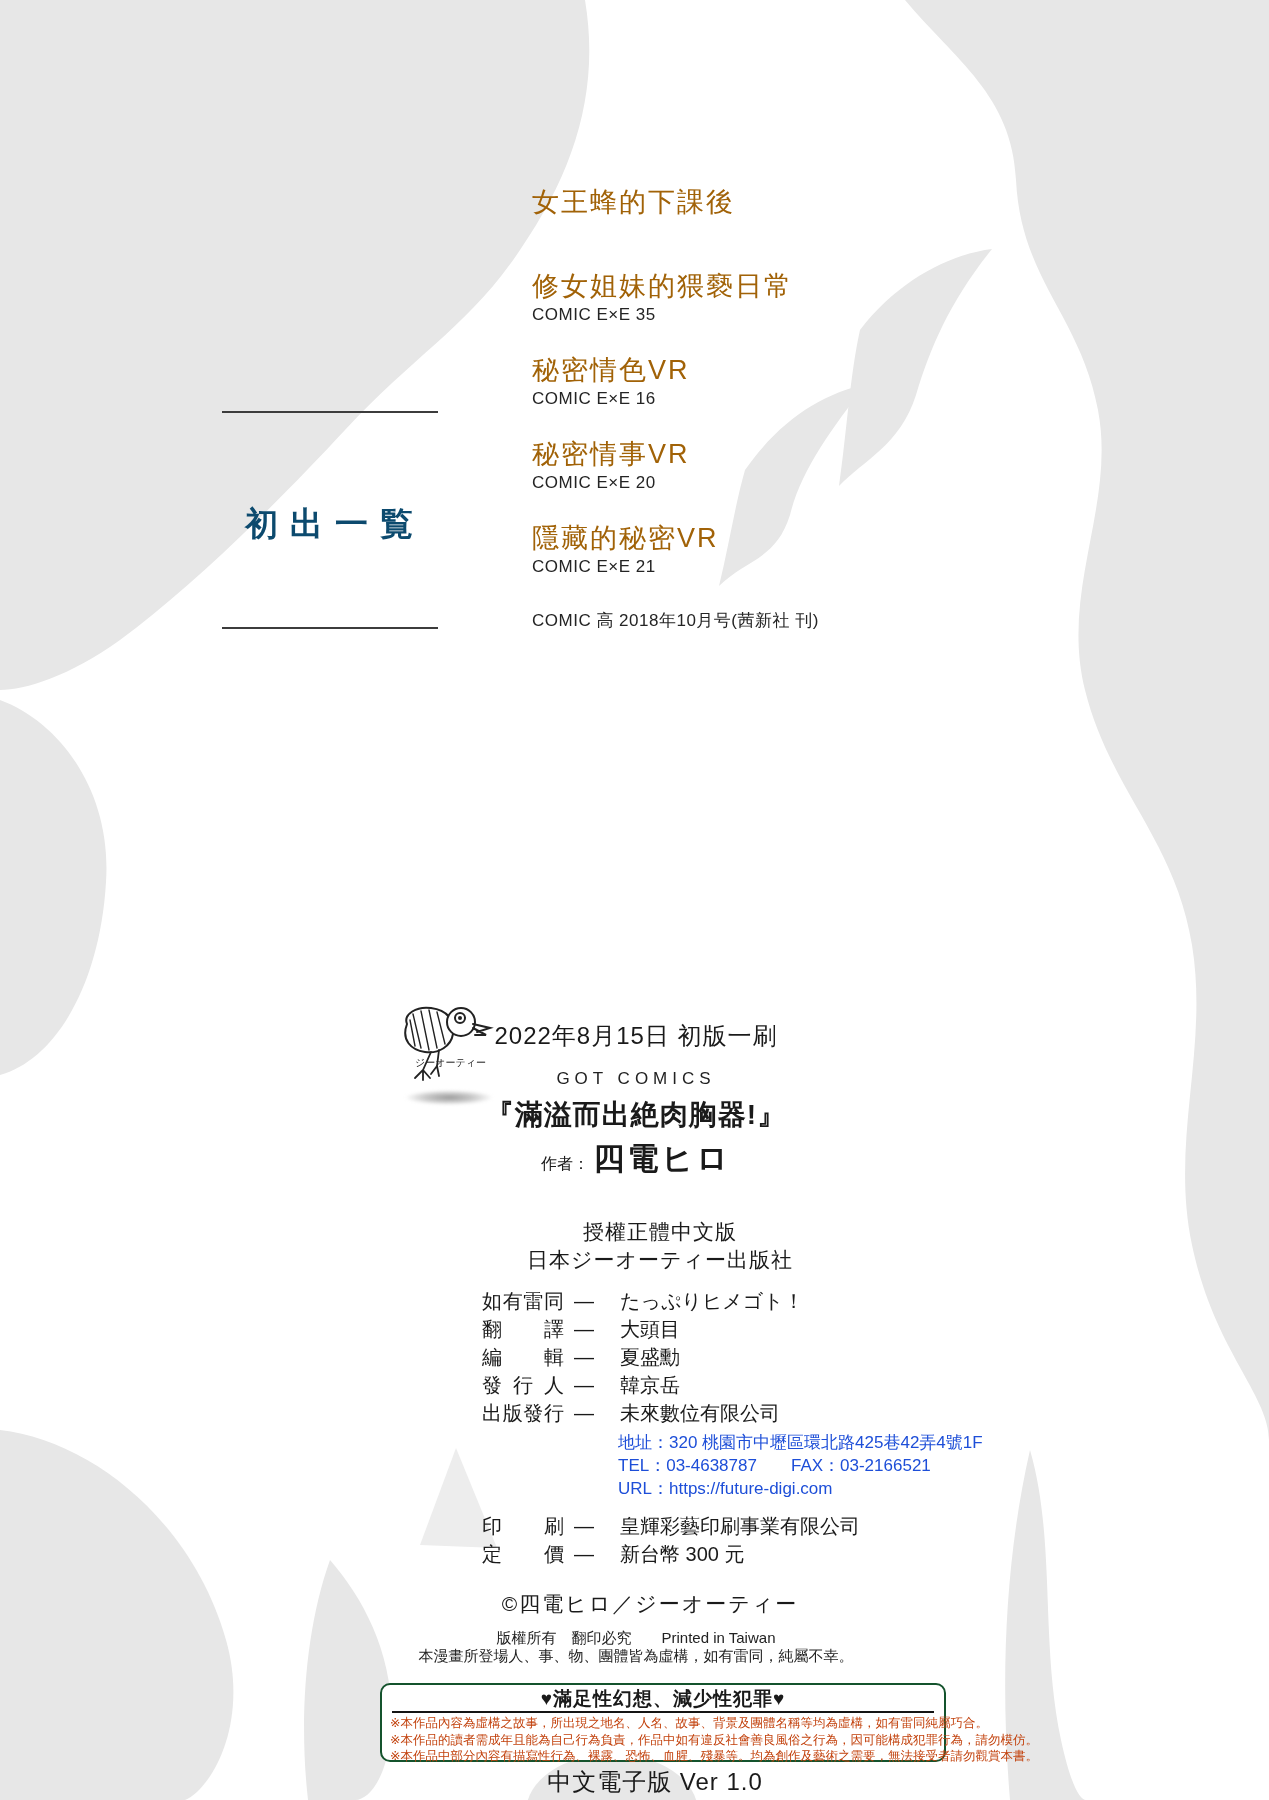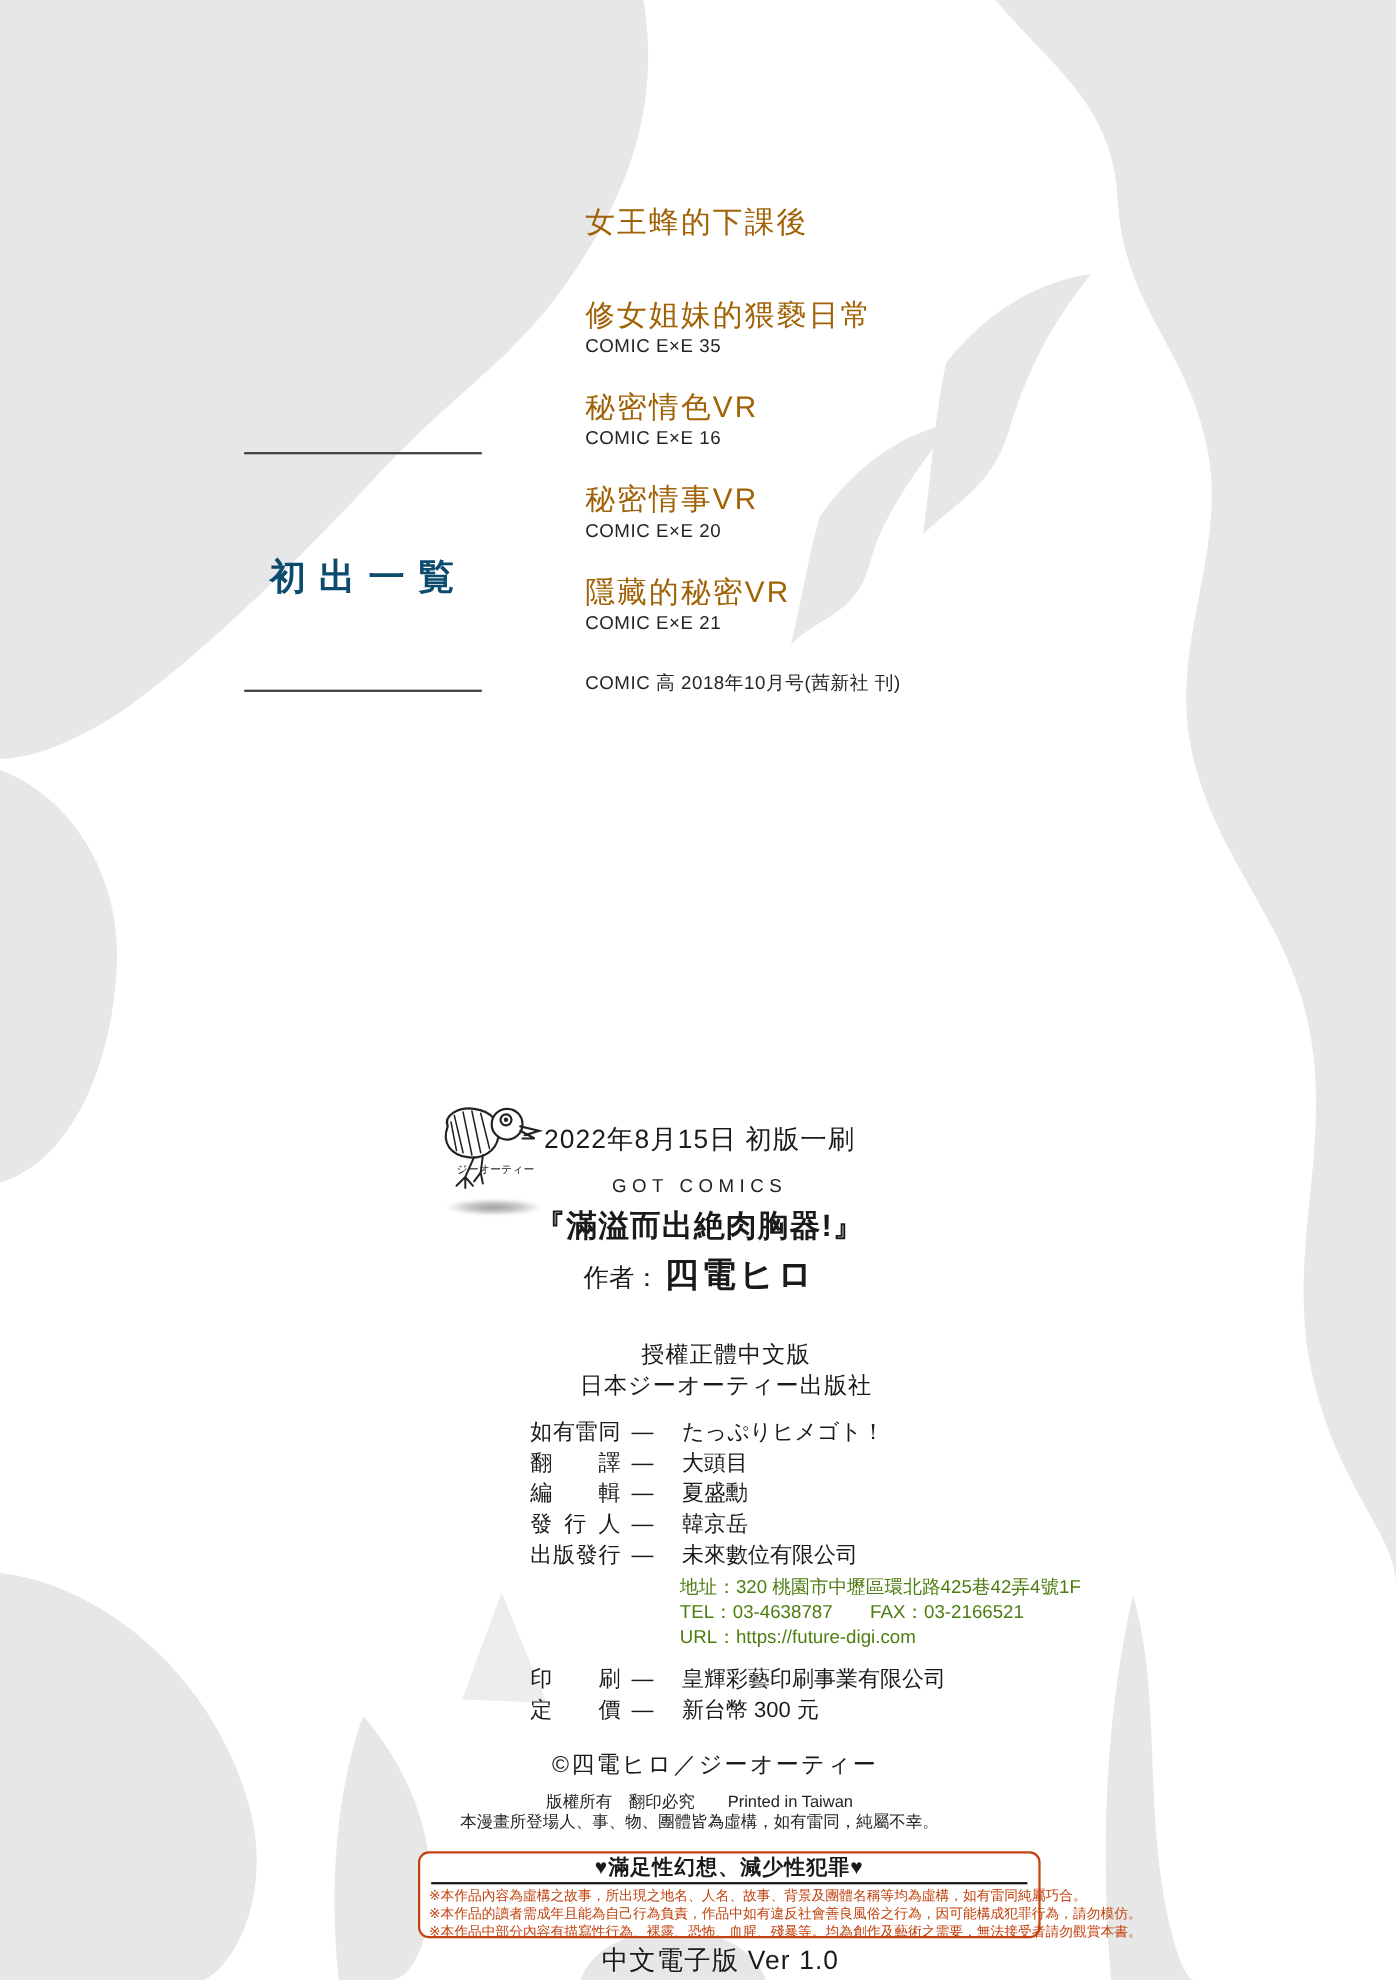--- a/index.html
+++ b/index.html
@@ -19,40 +19,40 @@
              border-top:2px solid #3c3c3c;border-bottom:2px solid #3c3c3c;}
   .sec-label{left:222px;top:502px;width:226px;text-align:center;
              font-size:33px;letter-spacing:12px;font-weight:bold;color:#0c4a6e;}
 
   
   .c-center{left:0;width:1272px;text-align:center;}
   .date{top:1020px;font-size:24px;letter-spacing:1px;}
   .got{top:1069px;font-size:17px;letter-spacing:5px;color:#222;}
   .btitle{top:1096px;font-size:28px;font-weight:bold;letter-spacing:1px;}
   .authorline{top:1138px;}
-  .al{font-size:23px;}
+  .al{font-size:16px;}
   .an{font-size:31px;font-weight:bold;letter-spacing:3px;}
   .license{left:55px;top:1218px;width:1210px;text-align:center;
            font-size:21px;line-height:28px;letter-spacing:1px;}
 
   
   .credits{left:482px;top:1288px;width:560px;font-size:20px;}
   .crow{display:flex;align-items:baseline;height:28px;}
   .cl{display:inline-block;width:82px;text-align:justify;text-align-last:justify;}
   .cdash{margin:0 26px 0 10px;}
-  .details{margin:3px 0 0 136px;font-size:17px;line-height:23px;color:#4d7c0f;}
+  .details{margin:3px 0 0 136px;font-size:17px;line-height:23px;color:#1d4ed8;}
   .credits2{margin-top:13px;}
 
   .copyright{top:1590px;left:20px;width:1260px;text-align:center;font-size:21px;letter-spacing:2px;}
   .rights{top:1629px;left:0;width:1272px;text-align:center;font-size:15px;color:#222;}
   .fiction{top:1647px;left:0;width:1272px;text-align:center;font-size:15px;color:#222;}
 
   
   .dbox{left:380px;top:1683px;width:566px;height:79px;box-sizing:border-box;
-        background:#fff;border:2px solid #c2410c;border-radius:10px;padding:3px 8px 0;}
+        background:#fff;border:2px solid #14532d;border-radius:10px;padding:3px 8px 0;}
   .dtitle{text-align:center;font-size:19px;font-weight:bold;letter-spacing:1px;line-height:22px;}
   .drule{border:0;border-top:2px solid #141414;margin:1px 2px 2px;}
   .dline{font-size:12.5px;line-height:16.5px;white-space:nowrap;color:#c2410c;}
 
   .version{top:1766px;left:40px;width:1230px;text-align:center;font-size:24px;letter-spacing:1px;}
 
   
   .mascot{left:393px;top:1004px;}
   .mshadow{left:405px;top:1090px;width:88px;height:15px;border-radius:50%;
            background:radial-gradient(closest-side,#9b9b9b 0%,#c9c9c9 55%,rgba(255,255,255,0) 100%);

